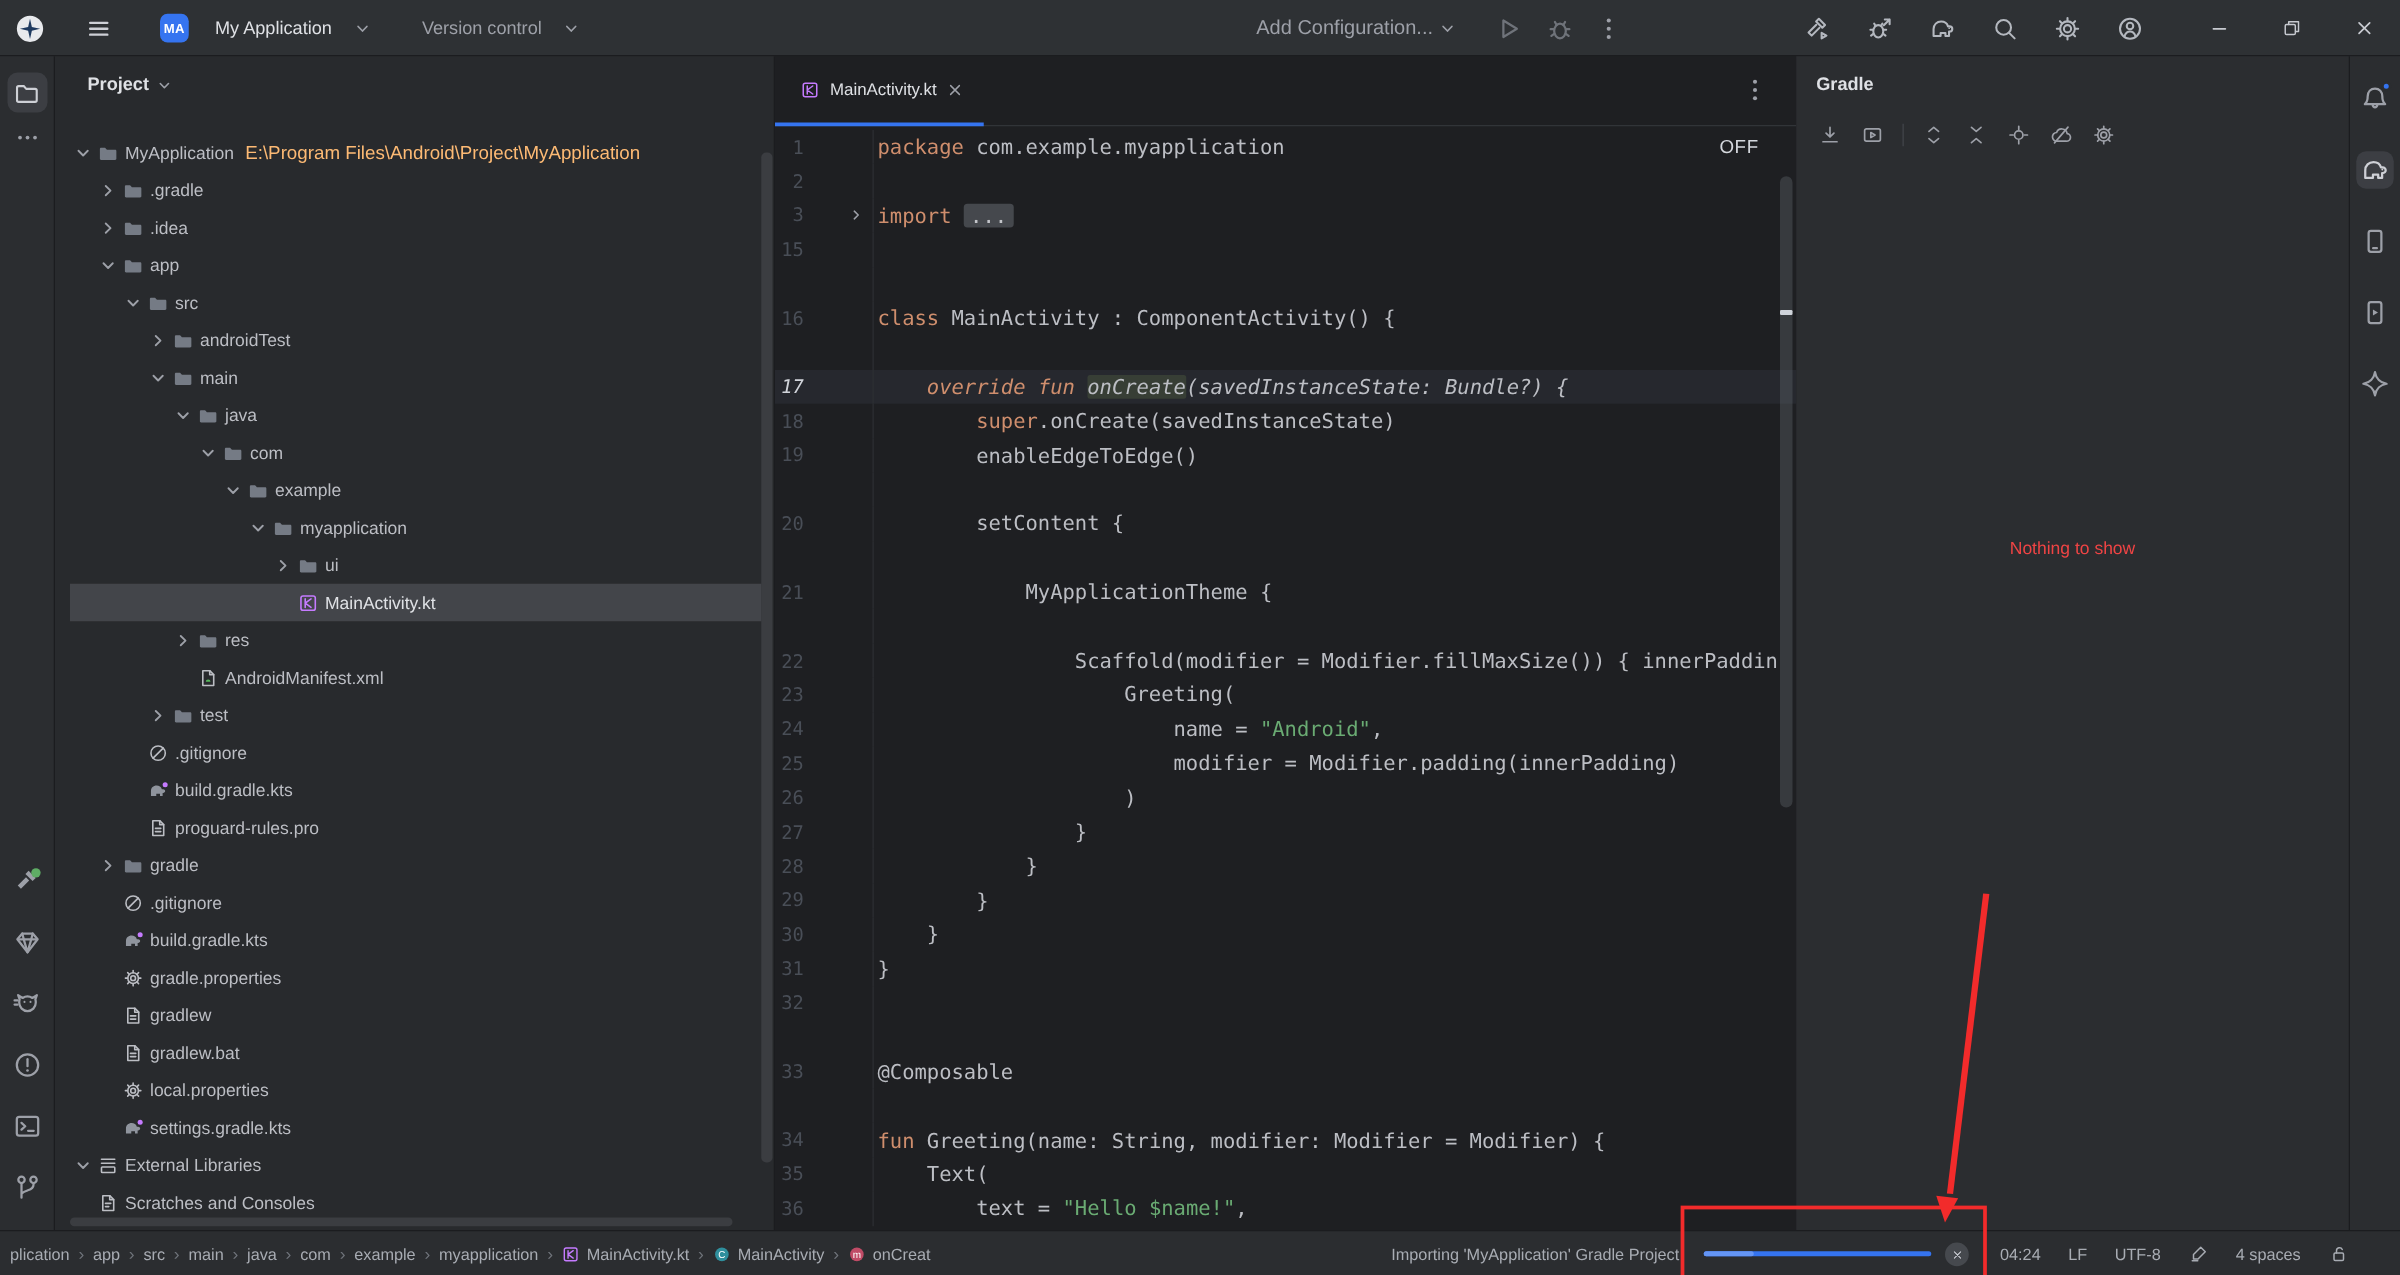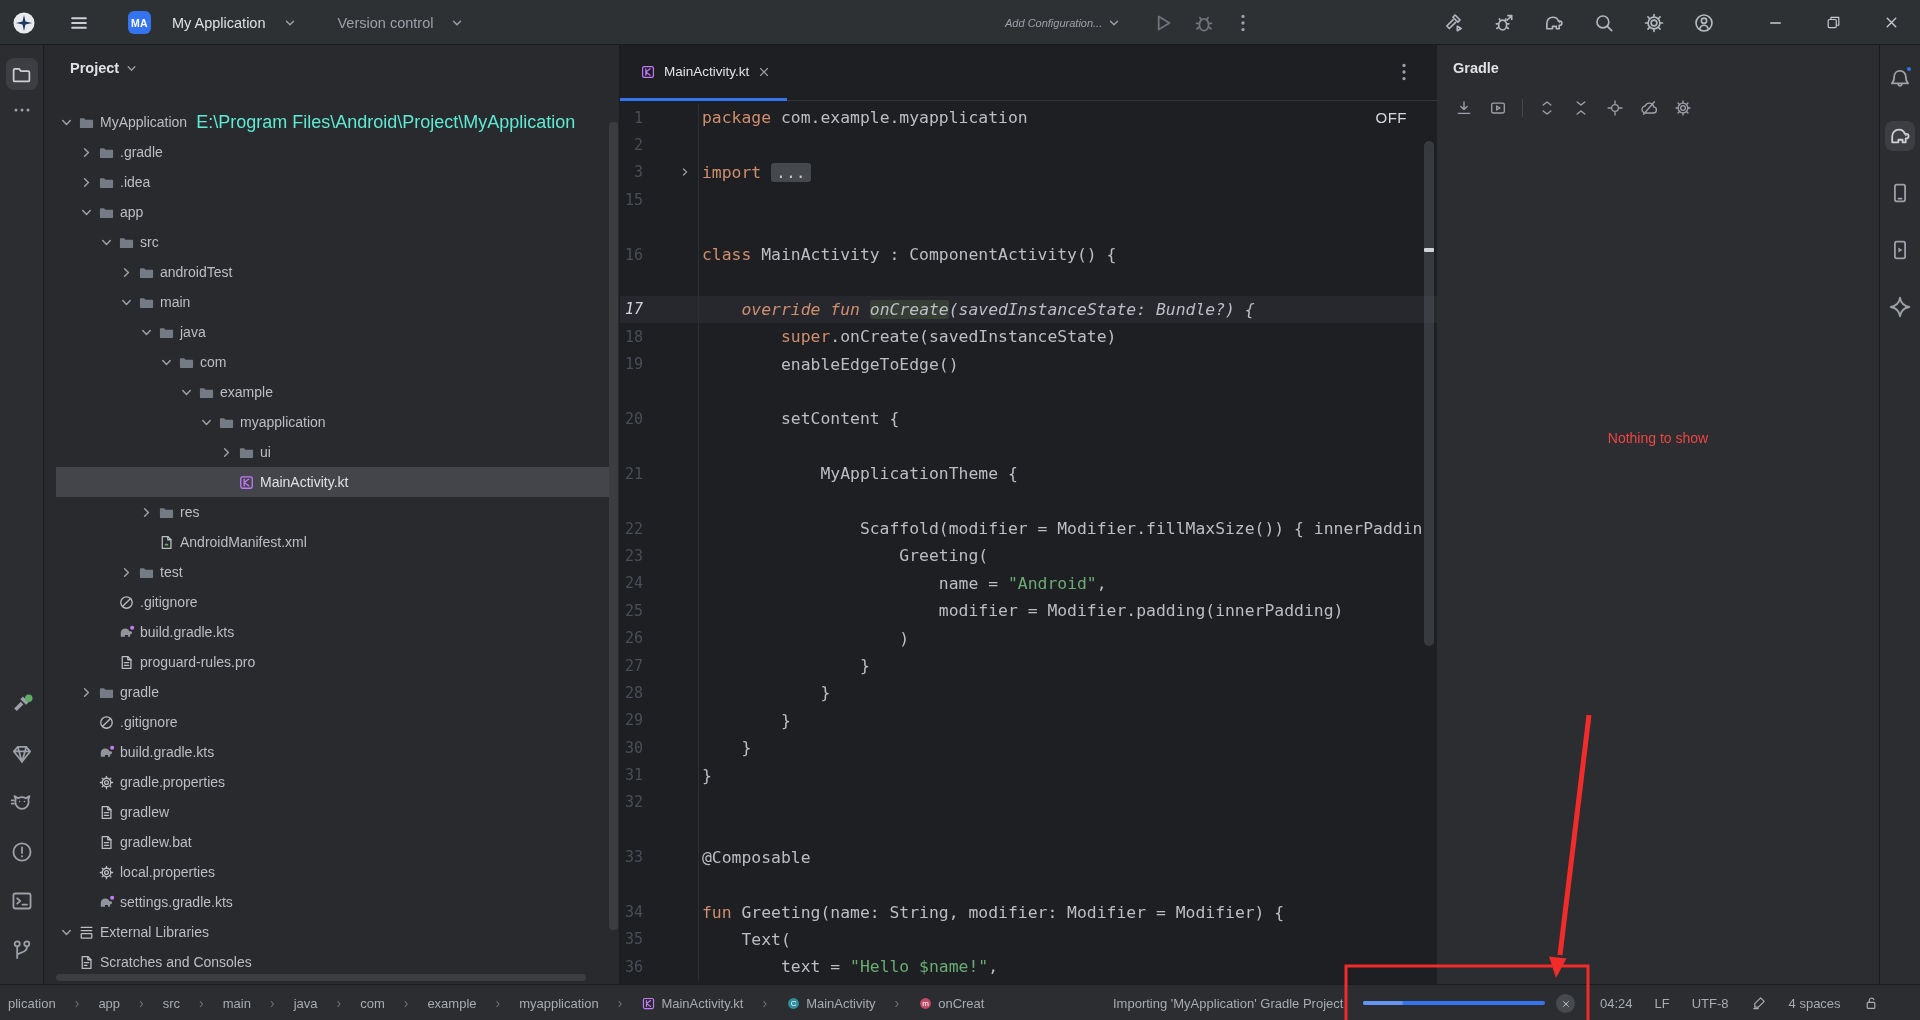--- a/index.html
+++ b/index.html
@@ -14,21 +14,21 @@
             border-bottom:1px solid #1b1c1f;}
   .tb-left{position:absolute;left:12px;top:0;height:45px;display:flex;align-items:center;gap:12px;}
   .tb-logo{width:24px;height:24px;}
   .tb-burger{width:30px;height:30px;margin-left:16px;color:#ced0d6;padding:5px;border-radius:6px;}
   .ma-badge{margin-left:22px;width:23px;height:23px;border-radius:6px;background:#3574f0;color:#fff;
             font-size:10.5px;font-weight:bold;display:flex;align-items:center;justify-content:center;letter-spacing:.3px;}
   .tb-proj{margin-left:9px;color:#dfe1e5;font-size:14.5px;}
   .tb-chev{width:16px;height:16px;color:#9da0a8;margin-left:4px;}
   .tb-vc{margin-left:28px;color:#9da0a8;font-size:14.5px;}
   .tb-run{position:absolute;left:1005px;top:0;height:45px;display:flex;align-items:center;color:#9da0a8;}
-  .tb-addcfg{font-size:11px;font-style:italic;}
+  .tb-addcfg{font-size:16px;}
   .tb-play{width:24px;height:24px;margin-left:28px;color:#6f737a;}
   .tb-bug{width:24px;height:24px;margin-left:18px;color:#6f737a;}
   .tb-dots{width:22px;height:22px;margin-left:16px;color:#9da0a8;}
   .tb-tools{position:absolute;left:1440px;top:0;height:45px;display:flex;align-items:center;gap:22px;color:#b4b8bf;}
   .tb-tools .tbtn{width:28px;height:28px;padding:3px;border-radius:6px;}
   .tb-win{position:absolute;right:0;top:0;height:45px;display:flex;}
   .winbtn{width:58px;height:45px;display:flex;align-items:center;justify-content:center;color:#c7cad0;}
   .winbtn .ic{width:17px;height:17px;}
 
   
@@ -44,21 +44,21 @@
 
   
   #project{width:576px;height:100%;background:#282a2d;border-right:1px solid #1b1c1f;position:relative;}
   .proj-header{height:46px;display:flex;align-items:center;padding-left:26px;color:#dfe1e5;font-weight:bold;font-size:14.5px;gap:5px;}
   .proj-header .ic{width:15px;height:15px;color:#9da0a8;}
   #tree{position:absolute;left:0;top:62px;right:10px;}
   .trow{height:30px;display:flex;align-items:center;margin-left:12px;font-size:14px;color:#bcbec4;white-space:nowrap;overflow:hidden;}
   .trow.sel{background:#43454a;color:#dfe1e5;}
   .chev{width:17px;height:17px;flex:none;color:#9da0a8;display:inline-flex;}
   .ticon{width:17px;height:17px;margin:0 5px 0 3px;}
-  .tpath{color:#5eead4;margin-left:9px;font-size:18px;text-align:center;}
+  .tpath{color:#fdba74;margin-left:9px;font-size:15px;text-align:center;}
   .vsb{position:absolute;right:1px;top:77px;width:9px;height:808px;background:#4a4d52;opacity:.55;border-radius:4px;}
   .hsb{position:absolute;left:12px;bottom:3px;width:530px;height:7px;background:#4a4d52;opacity:.55;border-radius:4px;}
 
   
   #editor{width:817px;height:100%;background:#1e1f22;position:relative;}
   #tabbar{height:56px;border-bottom:1px solid #313438;position:relative;display:flex;align-items:flex-start;}
   .tab{height:56px;display:flex;align-items:center;gap:8px;padding:0 16px 0 20px;color:#dfe1e5;
        font-size:13.5px;border-bottom:3px solid #3574f0;}
   .tab .kicon{width:16px;height:16px;}
   .tab .tclose{width:14px;height:14px;color:#9da0a8;}
@@ -94,21 +94,21 @@
   #rightstrip{width:40px;height:100%;background:#2b2d30;display:flex;flex-direction:column;align-items:center;
               padding-top:19px;gap:27px;}
   #rightstrip .strip-btn{width:30px;height:30px;color:#9da0a8;position:relative;}
   #rightstrip .strip-btn .ic{width:24px;height:24px;}
   #rightstrip .strip-btn.active{background:#3c3e43;color:#ced0d6;}
   .bell-dot{position:absolute;right:2px;top:1px;width:8px;height:8px;border-radius:50%;background:#3574f0;border:2px solid #2b2d30;}
 
   
   #statusbar{position:absolute;left:0;top:984px;width:1920px;height:36px;background:#2b2d30;
              border-top:1px solid #1b1c1f;font-size:13px;color:#a8acb3;}
-  #breadcrumbs{position:absolute;left:8px;top:0;height:36px;width:1090px;display:flex;align-items:center;gap:19px;
+  #breadcrumbs{position:absolute;left:8px;top:0;height:36px;width:1090px;display:flex;align-items:center;gap:7px;
                overflow:hidden;white-space:nowrap;}
   .bitem{display:inline-flex;align-items:center;gap:5px;}
   .bitem .ic{width:15px;height:15px;}
   .bsep{color:#6f737a;font-size:14px;}
   #importing{position:absolute;left:1113px;top:0;height:36px;display:flex;align-items:center;}
   #progress{position:absolute;left:1363px;top:16px;width:182px;height:4px;border-radius:2px;background:#3574f0;}
   #progress:before{content:"";position:absolute;left:0;top:0;width:40px;height:4px;border-radius:2px;background:#6495f5;}
   #cancelbtn{position:absolute;left:1556px;top:9px;width:19px;height:19px;border-radius:50%;background:#46494e;
              display:flex;align-items:center;justify-content:center;color:#d5d8de;}
   #cancelbtn .ic{width:10px;height:10px;}

